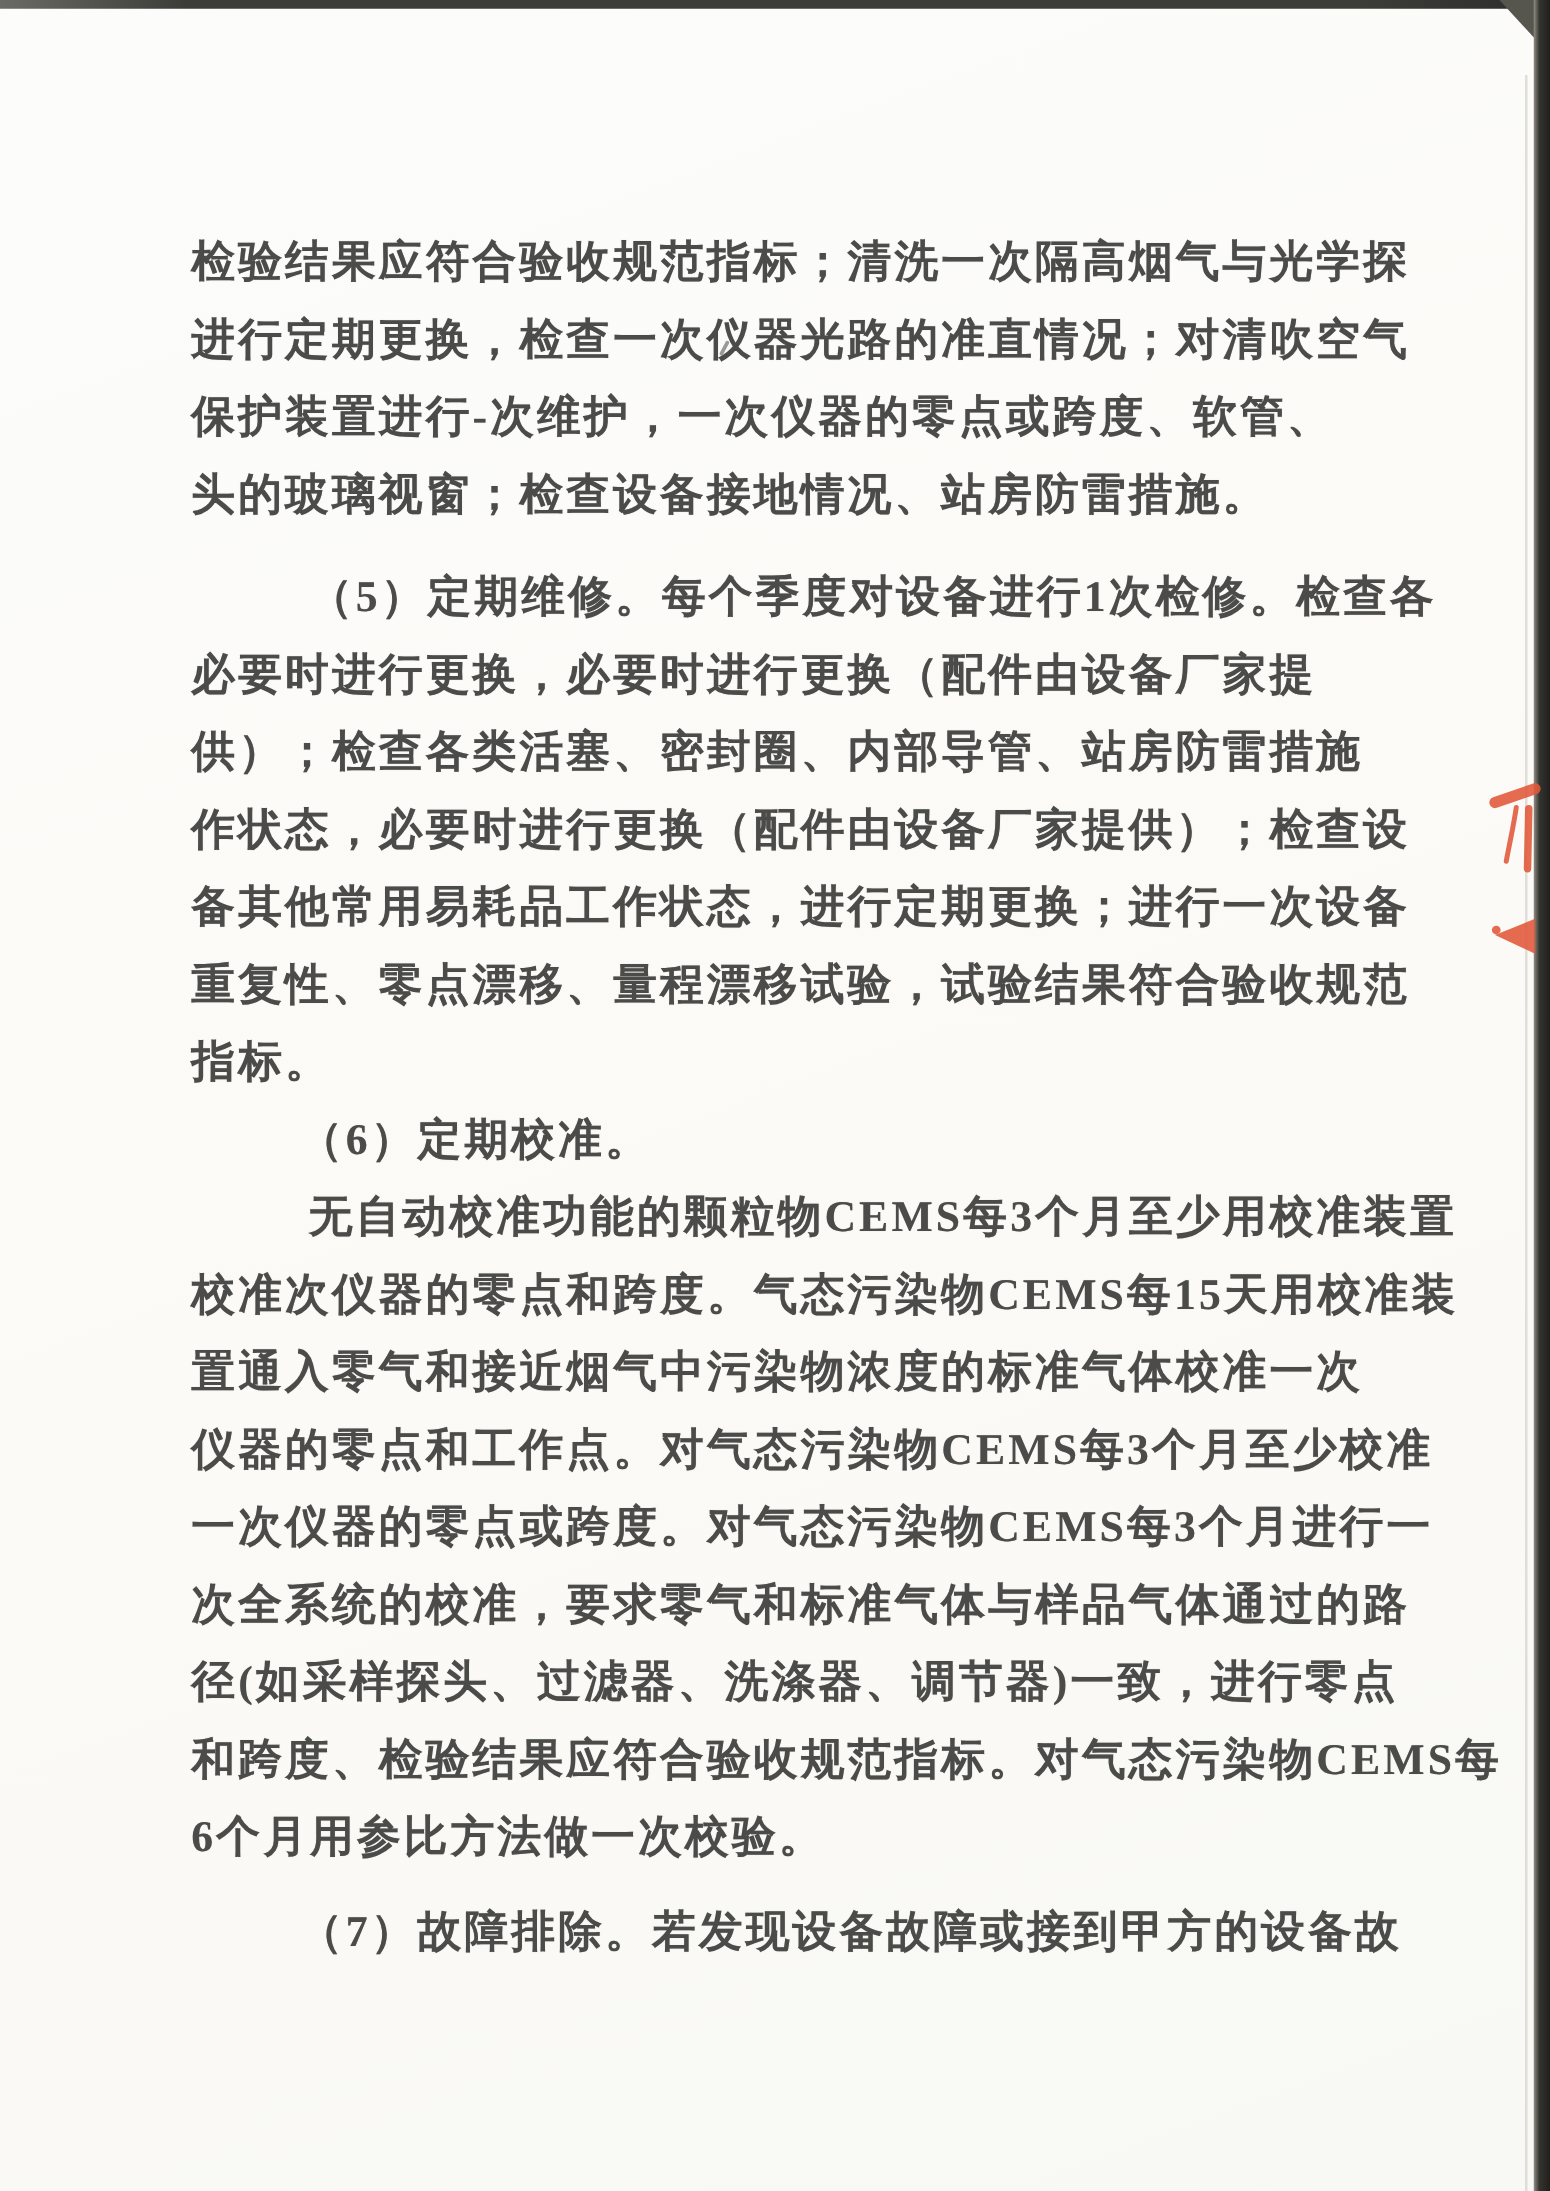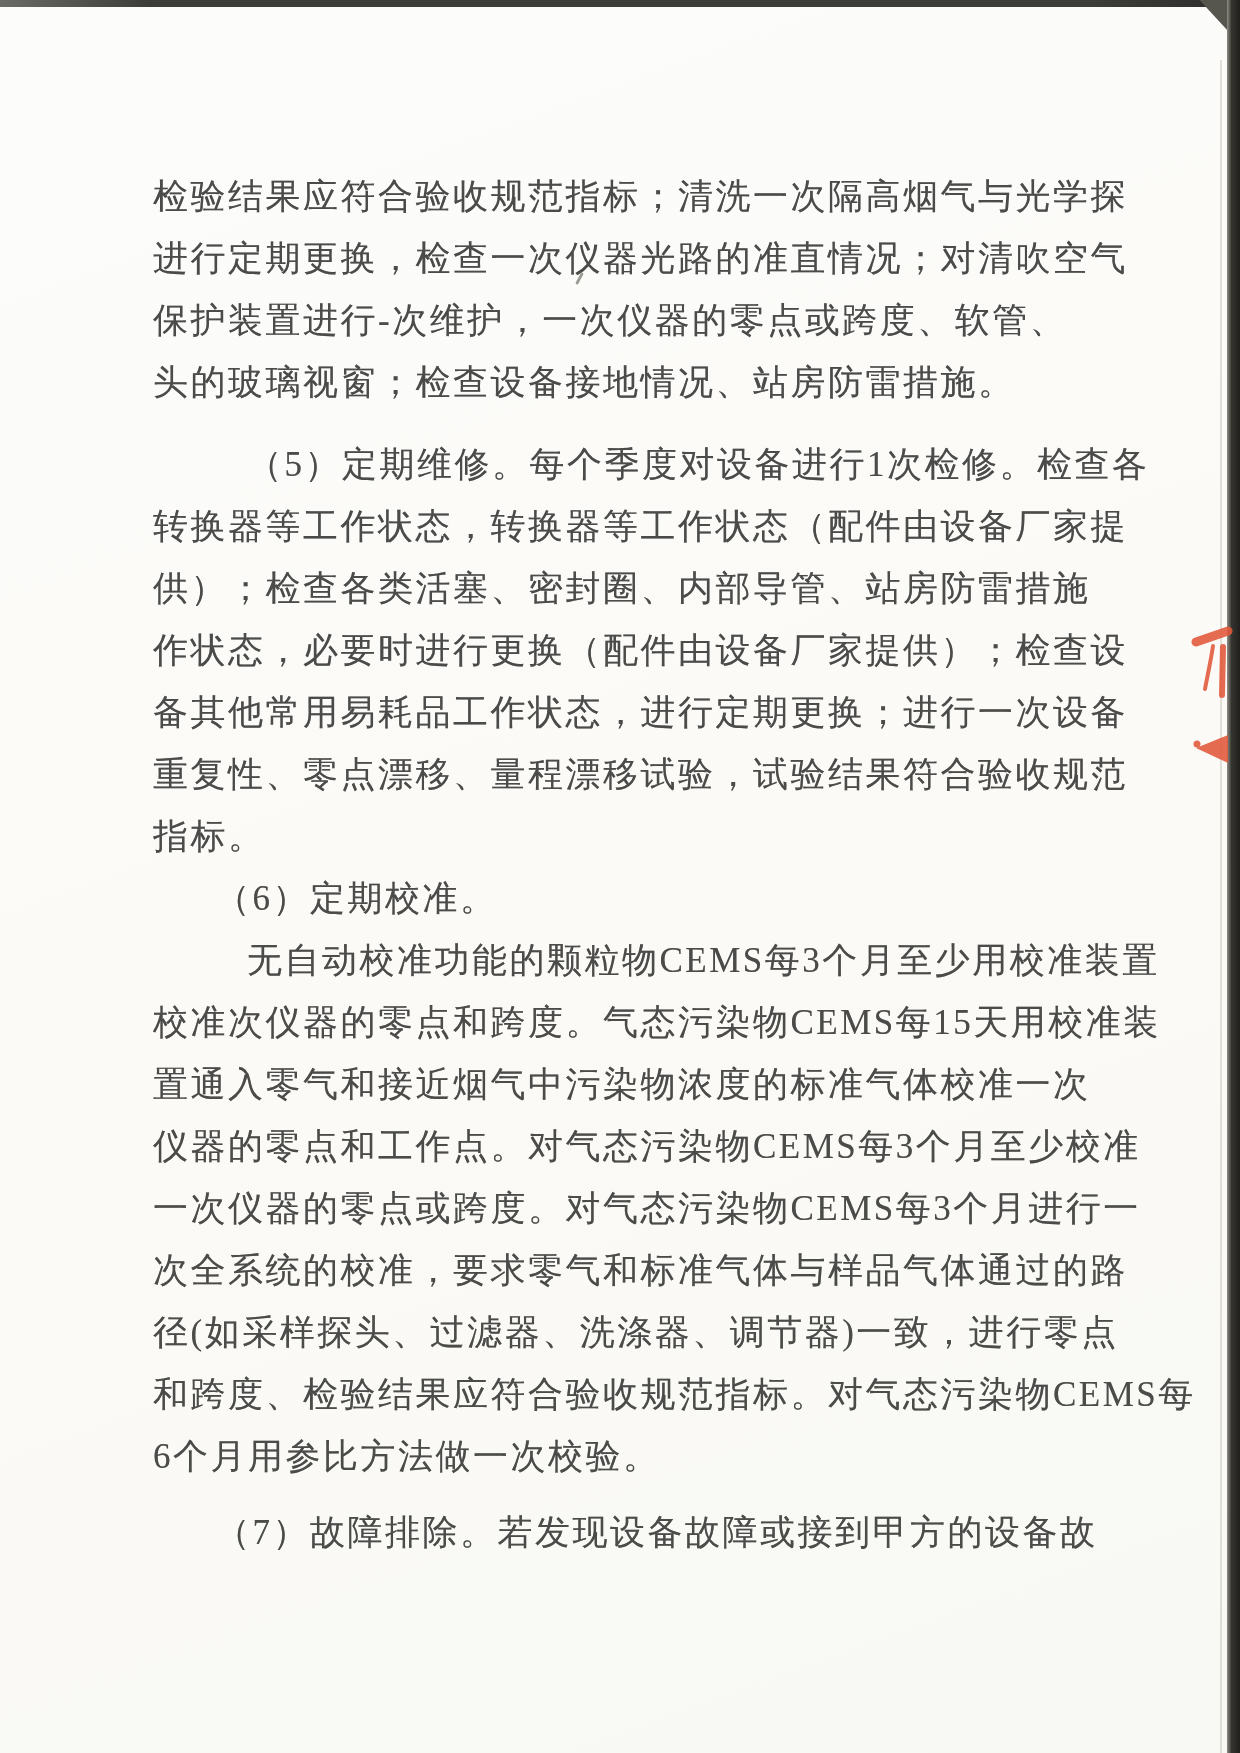--- a/index.html
+++ b/index.html
@@ -54,34 +54,35 @@
   .stamp {
     position: absolute;
     left: 1190px; top: 615px;
     width: 50px; height: 170px;
     pointer-events: none;
   }
   
   .text-column {
     position: absolute;
     left: 153px;
-    top: 166px;
+    top: 179px;
     width: 920px;
+    font-weight: bold;
   }
   .line {
     height: 62px;
     line-height: 62px;
     font-size: 35px;
     letter-spacing: 2.5px;
     color: #4b4b4a;
     white-space: nowrap;
     text-shadow: 0 0 0.6px rgba(75,75,74,0.45);
   }
   .ind0 { margin-left: 0; }
-  .ind1 { margin-left: 62px; }
+  .ind1 { margin-left: 86px; }
   .ind2 { margin-left: 94px; }
 </style>
 </head>
 <body>
 
 <div class="page">
 
   <div class="scan-top"></div>
   <div class="scan-corner"></div>
   <div class="scan-right"></div>
@@ -97,21 +98,21 @@
       <circle cx="7" cy="129" r="3.5" stroke="none"></circle>
     </g>
   </svg>
 
   <div class="text-column">
       <div class="line ind0">检验结果应符合验收规范指标；清洗一次隔高烟气与光学探</div>
       <div class="line ind0">进行定期更换，检查一次仪器光路的准直情况；对清吹空气</div>
       <div class="line ind0">保护装置进行-次维护，一次仪器的零点或跨度、软管、</div>
       <div class="line ind0">头的玻璃视窗；检查设备接地情况、站房防雷措施。</div>
       <div class="line ind2" style="margin-top: 20px;">（5）定期维修。每个季度对设备进行1次检修。检查各</div>
-      <div class="line ind0">转换器等工作状态，转换器等工作状态（配件由设备厂家提</div>
+      <div class="line ind0">必要时进行更换，必要时进行更换（配件由设备厂家提</div>
       <div class="line ind0">供）；检查各类活塞、密封圈、内部导管、站房防雷措施</div>
       <div class="line ind0">作状态，必要时进行更换（配件由设备厂家提供）；检查设</div>
       <div class="line ind0">备其他常用易耗品工作状态，进行定期更换；进行一次设备</div>
       <div class="line ind0">重复性、零点漂移、量程漂移试验，试验结果符合验收规范</div>
       <div class="line ind0">指标。</div>
       <div class="line ind1">（6）定期校准。</div>
       <div class="line ind2">无自动校准功能的颗粒物CEMS每3个月至少用校准装置</div>
       <div class="line ind0">校准次仪器的零点和跨度。气态污染物CEMS每15天用校准装</div>
       <div class="line ind0">置通入零气和接近烟气中污染物浓度的标准气体校准一次</div>
       <div class="line ind0">仪器的零点和工作点。对气态污染物CEMS每3个月至少校准</div>

